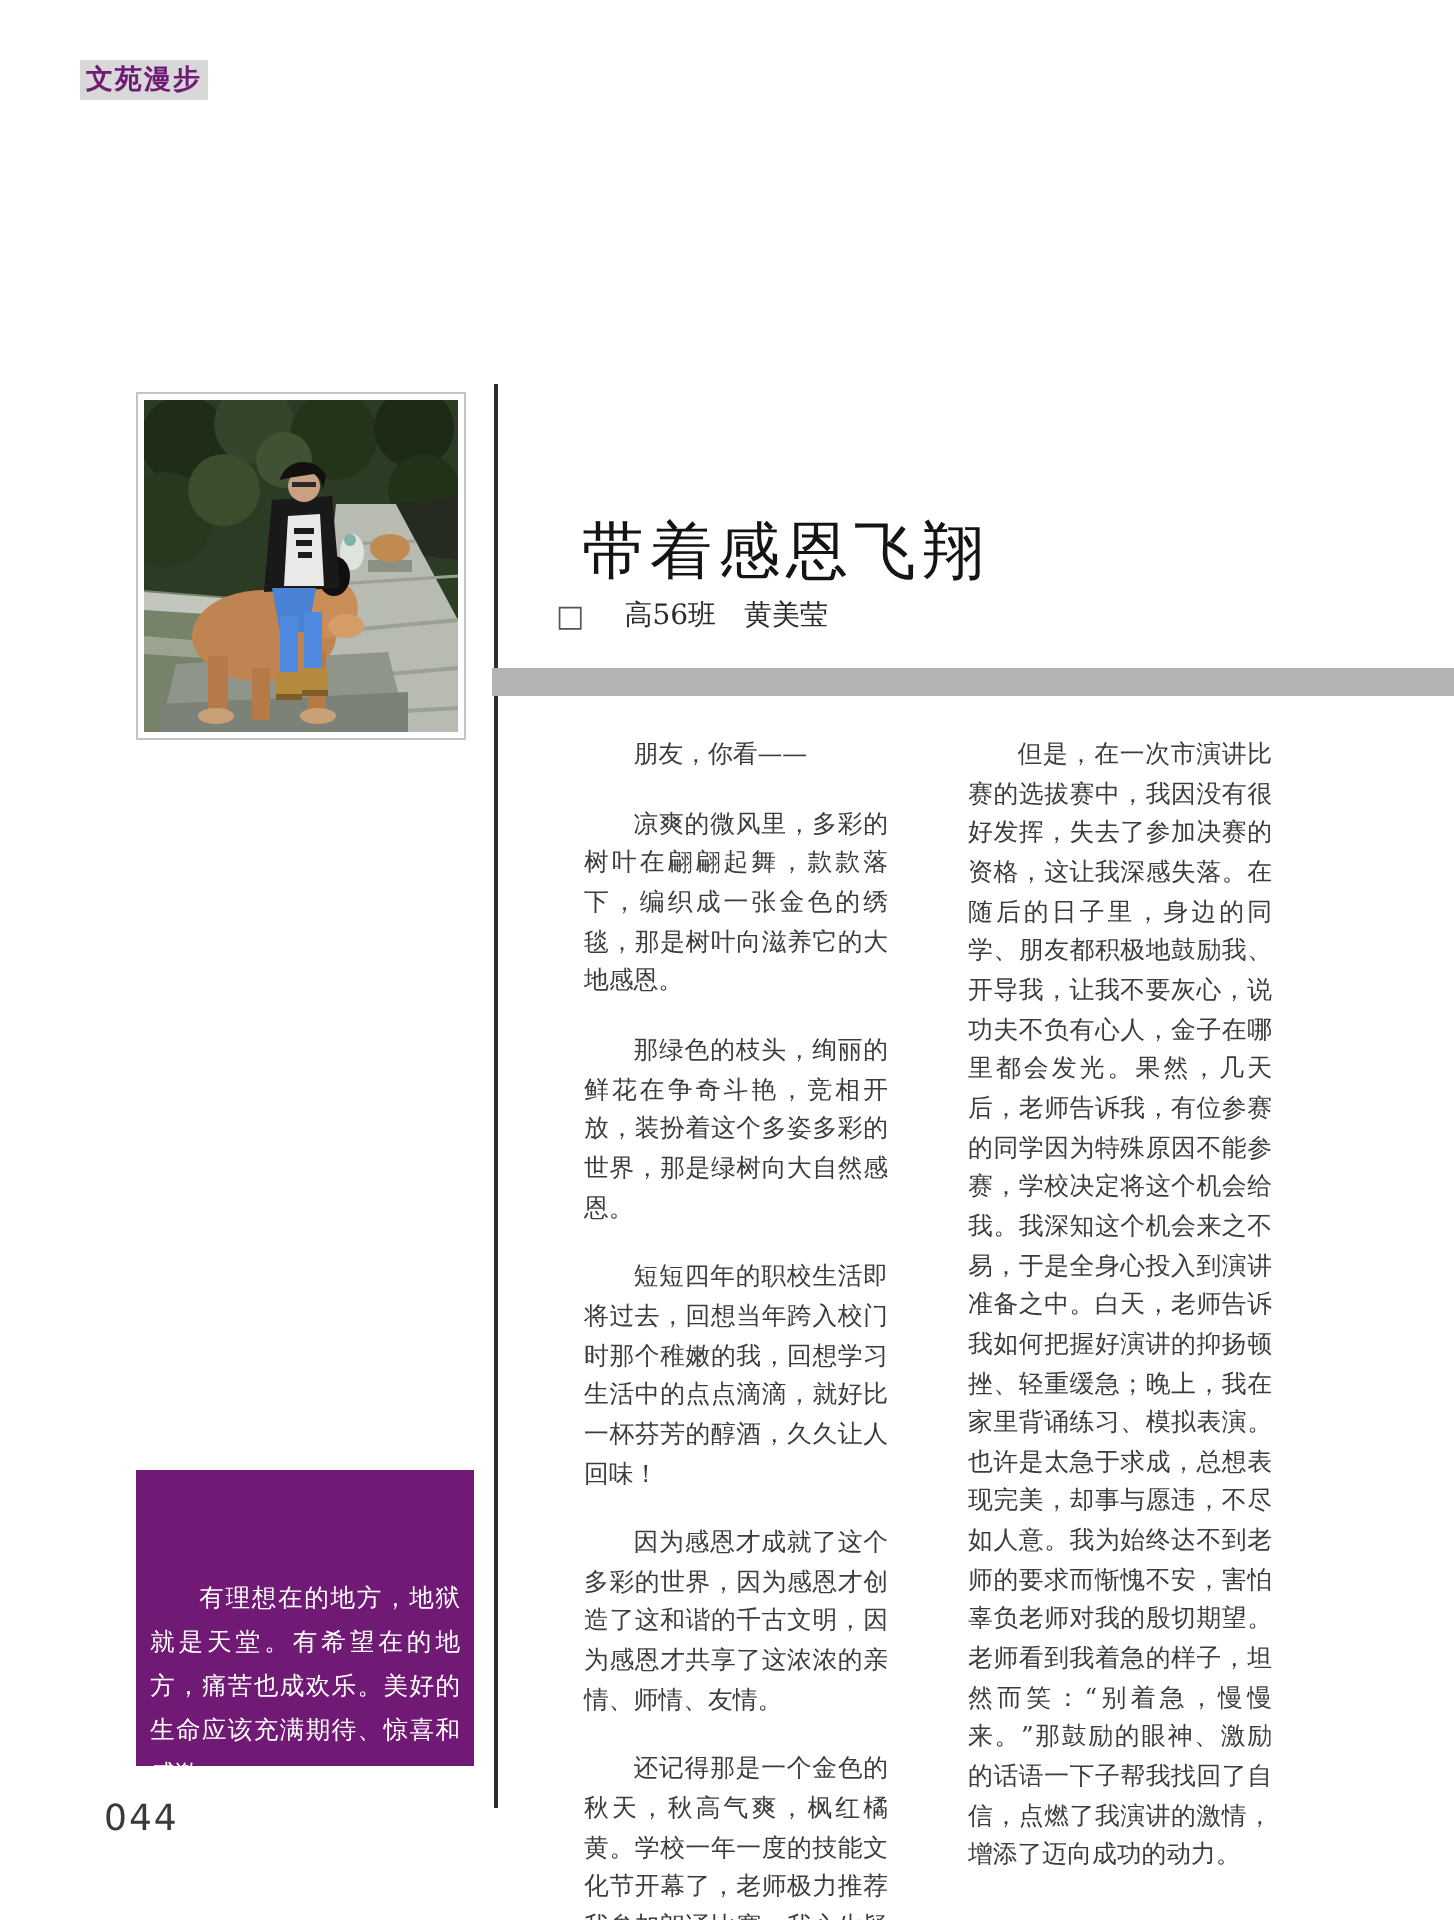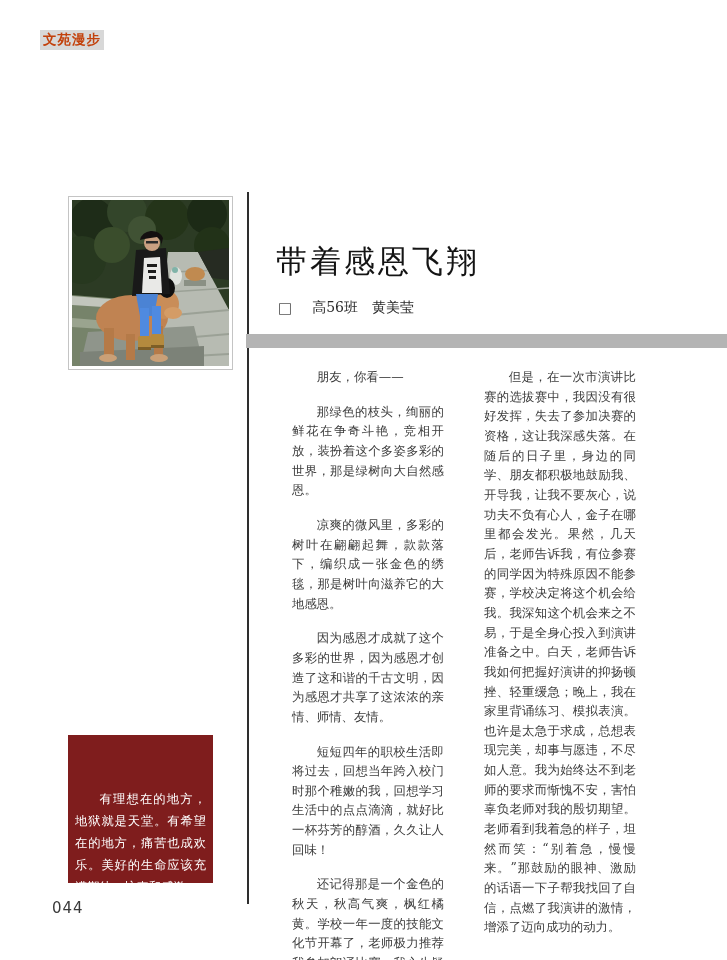--- a/index.html
+++ b/index.html
@@ -2,35 +2,35 @@
 <html><head>
 <meta charset="utf-8">
 <style>
   html,body { margin:0; padding:0; background:#ffffff; }
   .page {
     position:relative; width:727px; height:960px; background:#ffffff;
     overflow:hidden; font-family:"DejaVu Serif", serif;
   }
   .section-label {
     position:absolute; left:40px; top:30px;
-    background:#d8d8d8; color:#c2410c;
+    background:#d8d8d8; color:#701a75;
     font-family:"DejaVu Sans", sans-serif; font-weight:bold;
     font-size:13.5px; padding:1px 3px; letter-spacing:1px;
   }
   .photo-frame {
     position:absolute; left:68px; top:196px; width:157px; height:166px;
     background:#ffffff; border:1px solid #c4c4c4; padding:3px;
   }
   .photo-frame svg { display:block; width:157px; height:166px; }
   .vrule {
     position:absolute; left:247px; top:192px; width:2px; height:712px;
     background:#2e2e2e;
   }
   .title {
-    position:absolute; left:276px; top:243px; margin:0;
+    position:absolute; left:276px; top:243px; margin:15px;
     font-size:31px; font-weight:400; color:#141414; letter-spacing:3px;
     line-height:1.2;
   }
   .byline {
     position:absolute; left:278px; top:299px;
     font-size:14px; color:#2b2b2b; display:flex; align-items:center; gap:20px;
   }
   .byline .marker { font-size:15px; color:#555; line-height:1; }
   .divider-bar {
     position:absolute; left:246px; top:334px; width:481px; height:14px;
@@ -40,30 +40,30 @@
     position:absolute; left:277px; top:352px; width:374px;
     display:flex; gap:10px;
   }
   .col { flex:1; min-width:0; }
   .para {
     margin:15px; font-size:12.4px; line-height:19.65px; color:#3c3c3c;
     text-align:justify; text-indent:2em;
   }
   .para.no-indent { text-indent:0; }
   .quote-box {
-    position:absolute; left:68px; top:735px; width:145px; height:148px;
-    background:#7f1d1d; box-sizing:border-box; padding:53px 7px 0 7px;
+    position:absolute; left:68px; top:735px; width:169px; height:148px;
+    background:#701a75; box-sizing:border-box; padding:53px 7px 0 7px;
   }
   .quote-box p {
     margin:0; color:#ffffff; font-size:12.3px; line-height:22px;
     text-indent:2em; text-align:justify;
   }
   .page-number {
     position:absolute; left:52px; top:899px;
-    font-family:"DejaVu Sans", sans-serif; font-size:15px; color:#3a3a3a;
+    font-family:"DejaVu Sans", sans-serif; font-size:18px; color:#3a3a3a;
     letter-spacing:1px;
   }
 </style>
 </head>
 <body>
 
 <div class="page">
 
   <div class="section-label">文苑漫步</div>
 
@@ -136,24 +136,24 @@
   <div class="byline">
     <span class="marker">□</span>
     <span>高56班　黄美莹</span>
   </div>
 
   <div class="divider-bar"></div>
 
   <div class="columns">
     <div class="col">
       <p class="para">朋友，你看——</p>
+      <p class="para">凉爽的微风里，多彩的树叶在翩翩起舞，款款落下，编织成一张金色的绣毯，那是树叶向滋养它的大地感恩。</p>
       <p class="para">那绿色的枝头，绚丽的鲜花在争奇斗艳，竞相开放，装扮着这个多姿多彩的世界，那是绿树向大自然感恩。</p>
-      <p class="para">凉爽的微风里，多彩的树叶在翩翩起舞，款款落下，编织成一张金色的绣毯，那是树叶向滋养它的大地感恩。</p>
+      <p class="para">短短四年的职校生活即将过去，回想当年跨入校门时那个稚嫩的我，回想学习生活中的点点滴滴，就好比一杯芬芳的醇酒，久久让人回味！</p>
       <p class="para">因为感恩才成就了这个多彩的世界，因为感恩才创造了这和谐的千古文明，因为感恩才共享了这浓浓的亲情、师情、友情。</p>
-      <p class="para">短短四年的职校生活即将过去，回想当年跨入校门时那个稚嫩的我，回想学习生活中的点点滴滴，就好比一杯芬芳的醇酒，久久让人回味！</p>
       <p class="para">还记得那是一个金色的秋天，秋高气爽，枫红橘黄。学校一年一度的技能文化节开幕了，老师极力推荐我参加朗诵比赛。我心生疑惑，朗诵我可是一窍不通啊，也从来没参加过，那舞台从小我就害怕……但几经思考后，我想，我不正需要锻炼自己，培养自己多方面的才能吗？那么就从朗</p>
     </div>
     <div class="col">
       <p class="para">但是，在一次市演讲比赛的选拔赛中，我因没有很好发挥，失去了参加决赛的资格，这让我深感失落。在随后的日子里，身边的同学、朋友都积极地鼓励我、开导我，让我不要灰心，说功夫不负有心人，金子在哪里都会发光。果然，几天后，老师告诉我，有位参赛的同学因为特殊原因不能参赛，学校决定将这个机会给我。我深知这个机会来之不易，于是全身心投入到演讲准备之中。白天，老师告诉我如何把握好演讲的抑扬顿挫、轻重缓急；晚上，我在家里背诵练习、模拟表演。也许是太急于求成，总想表现完美，却事与愿违，不尽如人意。我为始终达不到老师的要求而惭愧不安，害怕辜负老师对我的殷切期望。老师看到我着急的样子，坦然而笑：“别着急，慢慢来。”那鼓励的眼神、激励的话语一下子帮我找回了自信，点燃了我演讲的激情，增添了迈向成功的动力。</p>
 
     </div>
   </div>
 
   <div class="quote-box">
     <p>有理想在的地方，地狱就是天堂。有希望在的地方，痛苦也成欢乐。美好的生命应该充满期待、惊喜和感激。</p>

